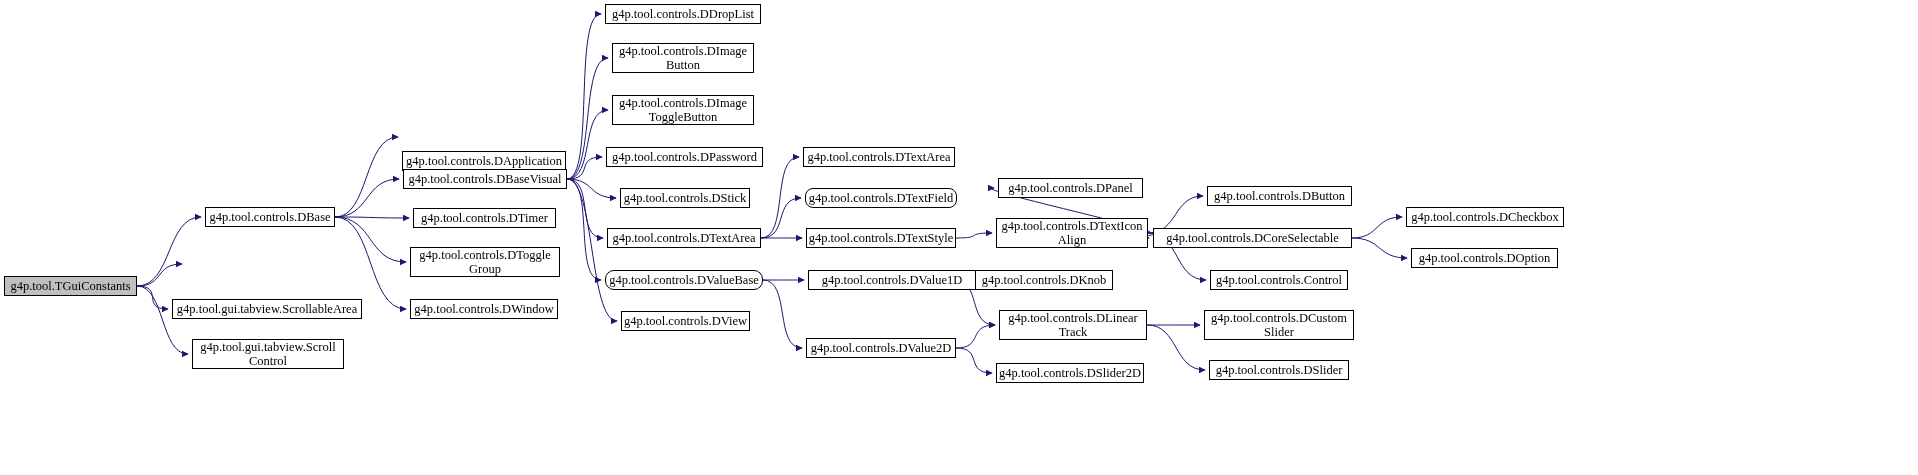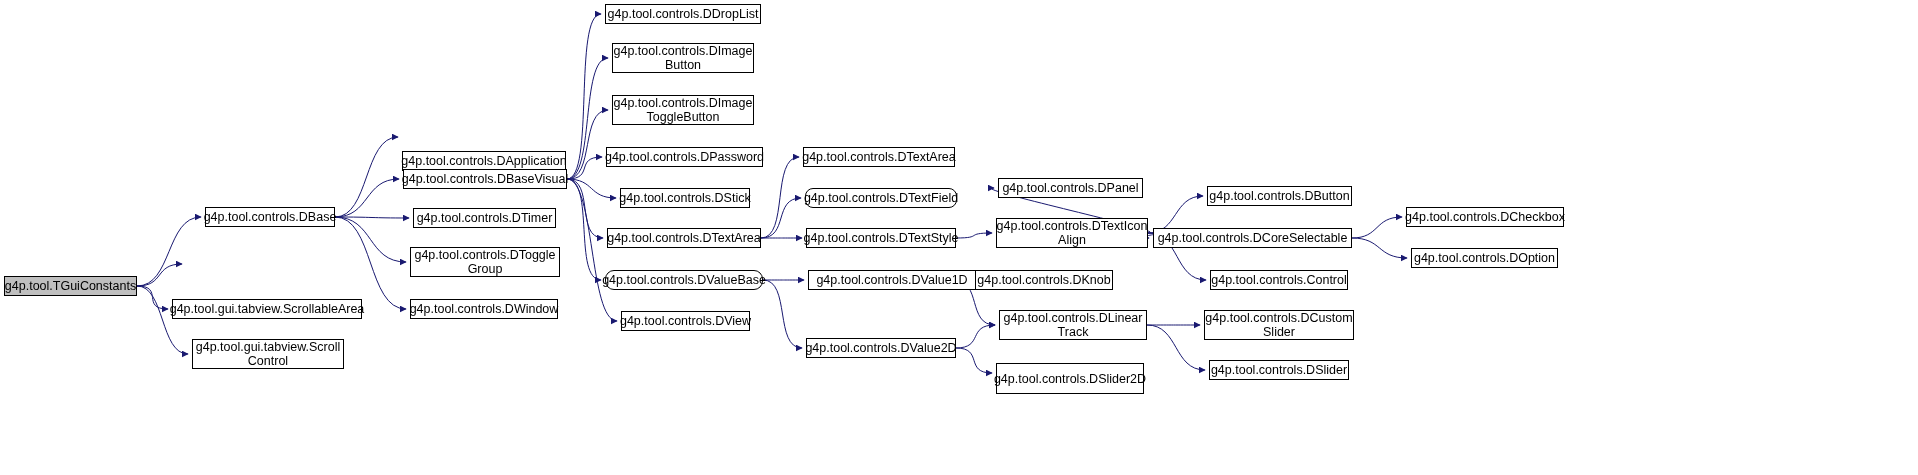--- a/index.html
+++ b/index.html
@@ -1,21 +1,21 @@
 <!DOCTYPE html>
 <html><head>
 <meta charset="utf-8">
 <style>
   html,body{margin:0;padding:0;background:#ffffff;}
   #canvas{position:relative;width:1918px;height:475px;background:#ffffff;
           font-family:"Liberation Sans", sans-serif;}
   .node{position:absolute;box-sizing:border-box;border:1px solid #000000;
         background:#ffffff;color:#000000;font-size:12.5px;line-height:14px;
         display:flex;align-items:center;justify-content:center;text-align:center;
-        padding:0 3px;white-space:pre-line;}
+        padding:0 3px;white-space:pre-line;font-family:Liberation Serif, serif;}
   .node.root{background:#bfbfbf;}
   svg.edges{position:absolute;left:0;top:0;width:1918px;height:475px;
             pointer-events:none;}
 </style>
 </head>
 <body>
 
 <div id="canvas">
   <svg class="edges">
     <defs>
@@ -86,21 +86,21 @@
     <div class="node" style="left: 805px; top: 188px; width: 152px; height: 20px; border-radius: 8px;">g4p.tool.controls.DTextField</div>
     <div class="node" style="left: 806px; top: 228px; width: 150px; height: 20px;">g4p.tool.controls.DTextStyle</div>
     <div class="node" style="left: 808px; top: 270px; width: 168px; height: 20px;">g4p.tool.controls.DValue1D</div>
     <div class="node" style="left: 806px; top: 338px; width: 150px; height: 20px;">g4p.tool.controls.DValue2D</div>
     <div class="node" style="left: 998px; top: 178px; width: 145px; height: 20px;">g4p.tool.controls.DPanel</div>
     <div class="node" style="left: 996px; top: 218px; width: 152px; height: 30px;">g4p.tool.controls.DTextIcon
 Align</div>
     <div class="node" style="left: 975px; top: 270px; width: 138px; height: 20px;">g4p.tool.controls.DKnob</div>
     <div class="node" style="left: 999px; top: 310px; width: 148px; height: 30px;">g4p.tool.controls.DLinear
 Track</div>
-    <div class="node" style="left: 996px; top: 363px; width: 148px; height: 31px;">g4p.tool.controls.DSlider2D</div>
+    <div class="node" style="left: 996px; top: 363px; width: 148px; height: 20px;">g4p.tool.controls.DSlider2D</div>
     <div class="node" style="left: 1207px; top: 186px; width: 145px; height: 20px;">g4p.tool.controls.DButton</div>
     <div class="node" style="left: 1153px; top: 228px; width: 199px; height: 20px;">g4p.tool.controls.DCoreSelectable</div>
     <div class="node" style="left: 1210px; top: 270px; width: 138px; height: 20px;">g4p.tool.controls.Control</div>
     <div class="node" style="left: 1204px; top: 310px; width: 150px; height: 30px;">g4p.tool.controls.DCustom
 Slider</div>
     <div class="node" style="left: 1209px; top: 360px; width: 140px; height: 20px;">g4p.tool.controls.DSlider</div>
     <div class="node" style="left: 1406px; top: 207px; width: 158px; height: 20px;">g4p.tool.controls.DCheckbox</div>
     <div class="node" style="left: 1411px; top: 248px; width: 147px; height: 20px;">g4p.tool.controls.DOption</div>
   </div>
 

